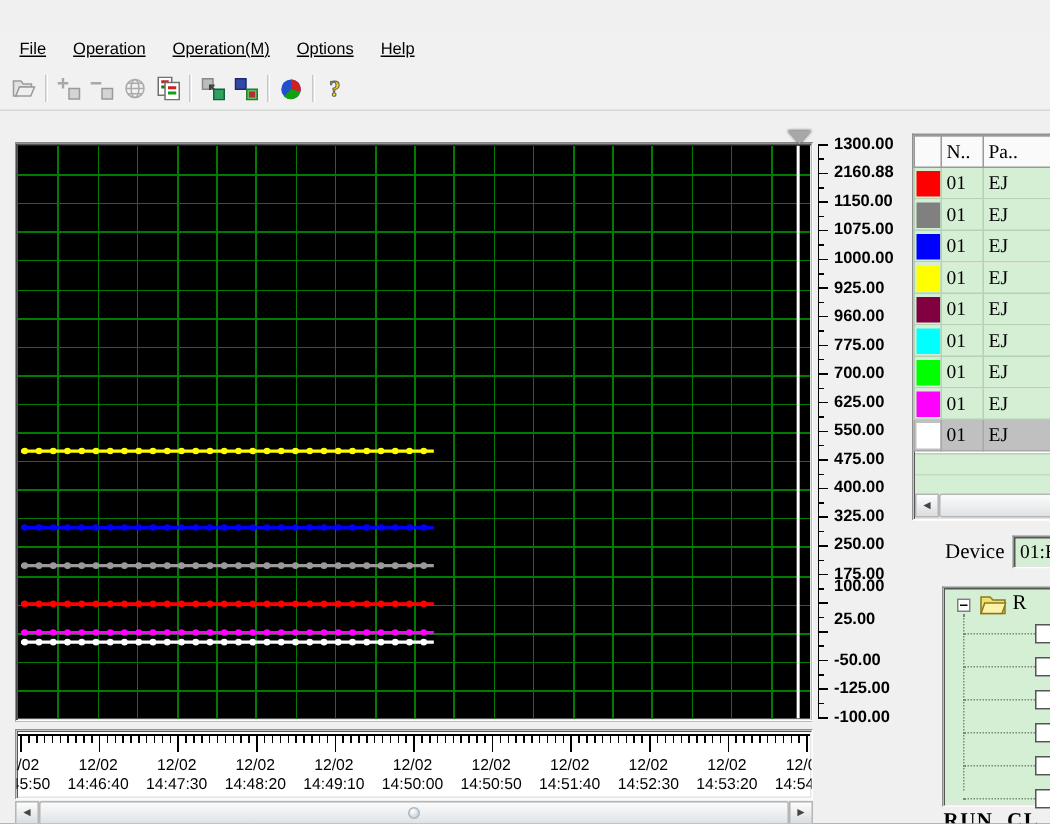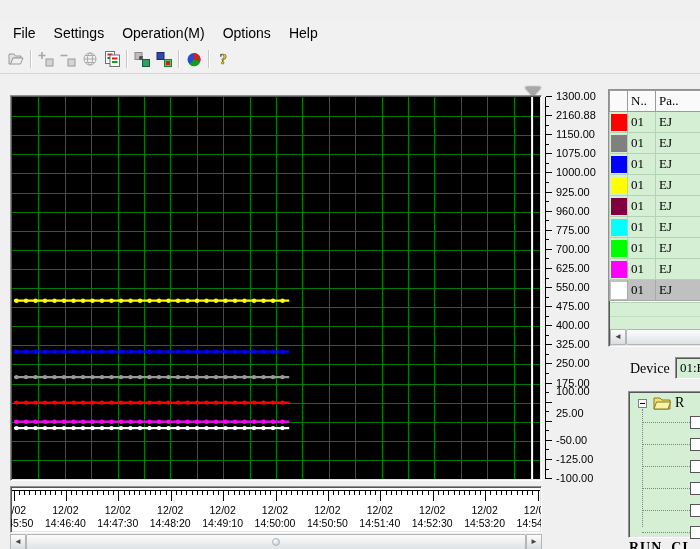--- a/index.html
+++ b/index.html
@@ -20,38 +20,38 @@
   .winbtn{
     position:absolute; left:653px; top:0; width:44px; height:17px;
     background:linear-gradient(180deg,#ffffff,#e4edf5);
     border:1px solid #9eb2c4; border-top:none; border-radius:0 0 3px 3px;
   }
   .winbtn-glyph{ position:absolute; left:9px; top:3px; width:25px; height:9px;
     background:linear-gradient(180deg,#050505 0%,#3a3a3a 55%,#cfd8df 100%); border:1px solid #222; }
   .closesliver{ position:absolute; left:697px; top:0; width:3px; height:16px; background:#e8a25c; }
   
   .menubar{ position:absolute; left:0; top:22px; width:700px; height:23px; background:#f1f1f1; padding-left:4px; }
-  .menu-item{ display:inline-block; padding:0 9px; line-height:23px; font-size:14px; }
+  .menu-item{ display:inline-block; padding:0 9px; line-height:23px; font-size:11px;text-decoration:underline; }
   .toolbar{ position:absolute; left:0; top:45px; width:700px; height:29px; background:#f1f1f1;
     border-bottom:1px solid #d6d6d6; padding:4px 0 0 5px; }
   .tb-btn{ display:inline-block; width:22px; height:21px; text-align:center; vertical-align:top; padding-top:2px; }
   .tb-ic{ display:inline-block; width:16px; height:16px; }
   .tb-sep{ display:inline-block; width:2px; height:18px; margin:1px 3px 0 3px; vertical-align:top;
     border-left:1px solid #c8c8c8; border-right:1px solid #ffffff; }
   
   .sunken{ border:1px solid; border-color:#909090 #fdfdfd #fdfdfd #909090;
     box-shadow:inset 1px 1px 0 #565656, inset -1px -1px 0 #e4e4e4; }
   .chart-panel{ position:absolute; left:10px; top:95px; width:532px; height:386px; background:#000; }
   .chart-panel svg{ position:absolute; left:1px; top:1px; }
   .cursor-tri{ position:absolute; left:525px; top:87px; width:0; height:0;
     border-left:8px solid transparent; border-right:8px solid transparent; border-top:9px solid #a8a8a8;
     filter:drop-shadow(0 0 1px #444); }
   .yaxis-ticks{ position:absolute; left:544px; top:96px; }
   .ylabels{ position:absolute; left:556px; top:96px; width:52px; height:383px; }
-  .ylabel{ position:absolute; left:0; font-size:11px; white-space:nowrap; }
+  .ylabel{ position:absolute; left:0; font-size:11px; white-space:nowrap;font-weight:bold; }
   
   .ptable{ position:absolute; left:608px; top:89px; width:132px; height:258px; background:#fff; }
   .ptable table{ border-collapse:collapse; table-layout:fixed; width:130px; }
   .ptable th{ background:#fafafa; border:1px solid #9a9a9a; height:21px; font-size:13px;
     font-family:"Liberation Serif", serif; font-weight:normal; text-align:left; padding-left:3px; }
   .ptable td{ border:1px solid #b4d2b4; background:#d5efd5; height:21px; font-size:13px;
     font-family:"Liberation Serif", serif; padding-left:3px; overflow:hidden; white-space:nowrap; }
   .ptable tr.selected td{ background:#c0c0c0; border-color:#a8a8a8; }
   .swatch{ width:16px; height:17px; margin:0 auto; }
   td.swatch-cell{ padding:1px; }
@@ -85,21 +85,21 @@
   .hscroll{ position:absolute; left:10px; top:534px; width:532px; height:16px; background:#e9e9e9; display:flex; }
   .runcl{ position:absolute; left:629px; top:540px; font-size:14px; font-weight:bold;
     font-family:"Liberation Serif", serif; letter-spacing:1px; white-space:pre; }
 </style>
 </head>
 <body>
 
 <div class="window">
 
 
-  <div class="menubar"><span class="menu-item">File</span><span class="menu-item">Settings</span><span class="menu-item">Operation(M)</span><span class="menu-item">Options</span><span class="menu-item">Help</span></div>
+  <div class="menubar"><span class="menu-item">File</span><span class="menu-item">Operation</span><span class="menu-item">Operation(M)</span><span class="menu-item">Options</span><span class="menu-item">Help</span></div>
 
   <div class="toolbar"><span class="tb-btn"><span class="tb-ic"><svg width="16" height="16" viewBox="0 0 16 16">
             <path d="M1 3h5l1.5 2H13v2H5L3 13H1z" fill="#e2e2e2" stroke="#9a9a9a"></path>
             <path d="M5 7h10l-2.5 6H2.5z" fill="#efefef" stroke="#9a9a9a"></path>
           </svg></span></span><span class="tb-sep"></span><span class="tb-btn"><span class="tb-ic"><svg width="16" height="16" viewBox="0 0 16 16">
             <path d="M4 1v7M0.5 4.5h7" stroke="#a8a8a8" stroke-width="1.6"></path>
             <rect x="8" y="8" width="7" height="7" fill="#d4d4d4" stroke="#9a9a9a"></rect>
           </svg></span></span><span class="tb-btn"><span class="tb-ic"><svg width="16" height="16" viewBox="0 0 16 16">
             <path d="M0.5 4.5h7" stroke="#a8a8a8" stroke-width="1.6"></path>
             <rect x="8" y="8" width="7" height="7" fill="#d4d4d4" stroke="#9a9a9a"></rect>

